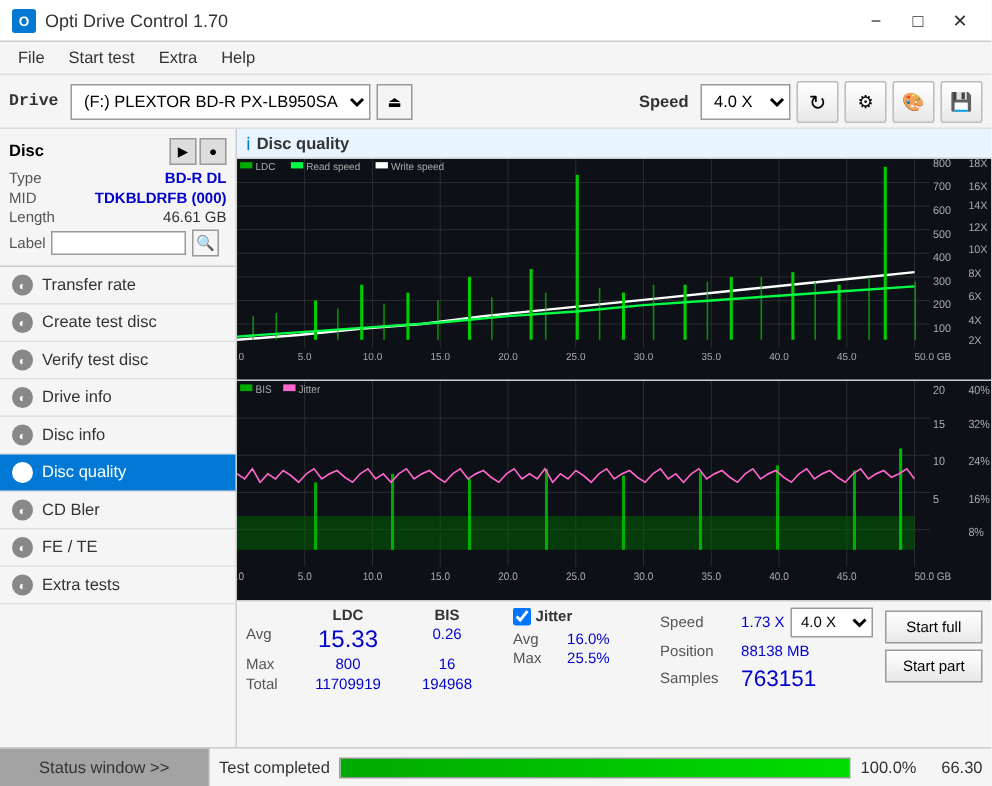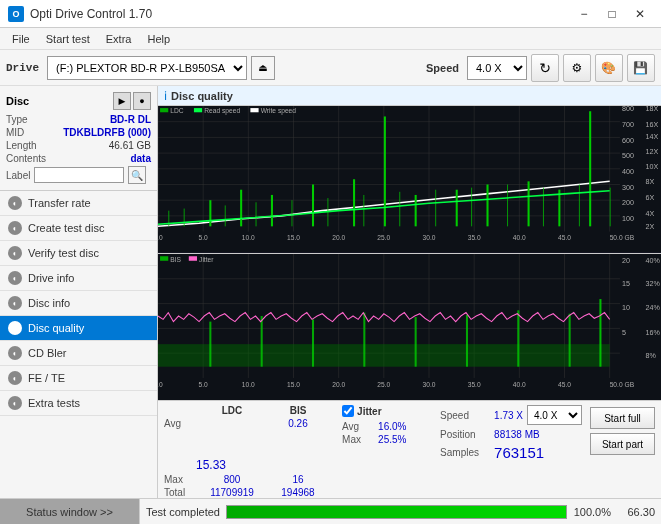--- a/index.html
+++ b/index.html
@@ -131,24 +131,20 @@
         <span class="disc-value">BD-R DL</span>
       </div>
       <div class="disc-row">
         <span class="disc-key">MID</span>
         <span class="disc-value">TDKBLDRFB (000)</span>
       </div>
       <div class="disc-row">
         <span class="disc-key">Length</span>
         <span class="disc-value-dark">46.61 GB</span>
       </div>
-      <div class="disc-row">
-        <span class="disc-key">Contents</span>
-        <span class="disc-value">data</span>
-      </div>
       <div class="label-row">
         <span class="disc-key">Label</span>
         <input class="label-input" type="text" value="" style="">
         <button class="label-btn">🔍</button>
       </div>
     </div>
 
     <div class="sidebar-nav">
       <div class="nav-item">
         <div class="nav-item-icon" style="background:#888;">◐</div>
@@ -365,21 +361,21 @@
     <div style="background:#f5f5f5; border-top:1px solid #ccc; padding:4px 6px; display:flex; gap:8px; height:98px;">
 
       <div style="flex:1;">
         <div style="display:flex; gap:0; margin-bottom:2px;">
           <div style="width:32px;"></div>
           <div style="width:72px; text-align:center; font-size:10px; font-weight:bold; color:#333;">LDC</div>
           <div style="width:60px; text-align:center; font-size:10px; font-weight:bold; color:#333;">BIS</div>
         </div>
         <div style="display:flex; gap:0; margin-bottom:2px;">
           <div style="width:32px; font-size:10px; color:#555;">Avg</div>
-          <div style="width:72px; text-align:left; font-size:12px; color:#0000cc;margin-top:40px;">15.33</div>
+          <div style="width:72px; text-align:center; font-size:16px; color:#0000cc;">15.33</div>
           <div style="width:60px; text-align:center; font-size:10px; color:#0000cc;">0.26</div>
         </div>
         <div style="display:flex; gap:0; margin-bottom:2px;">
           <div style="width:32px; font-size:10px; color:#555;">Max</div>
           <div style="width:72px; text-align:center; font-size:10px; color:#0000cc;">800</div>
           <div style="width:60px; text-align:center; font-size:10px; color:#0000cc;">16</div>
         </div>
         <div style="display:flex; gap:0; margin-bottom:2px;">
           <div style="width:32px; font-size:10px; color:#555;">Total</div>
           <div style="width:72px; text-align:center; font-size:10px; color:#0000cc;">11709919</div>

